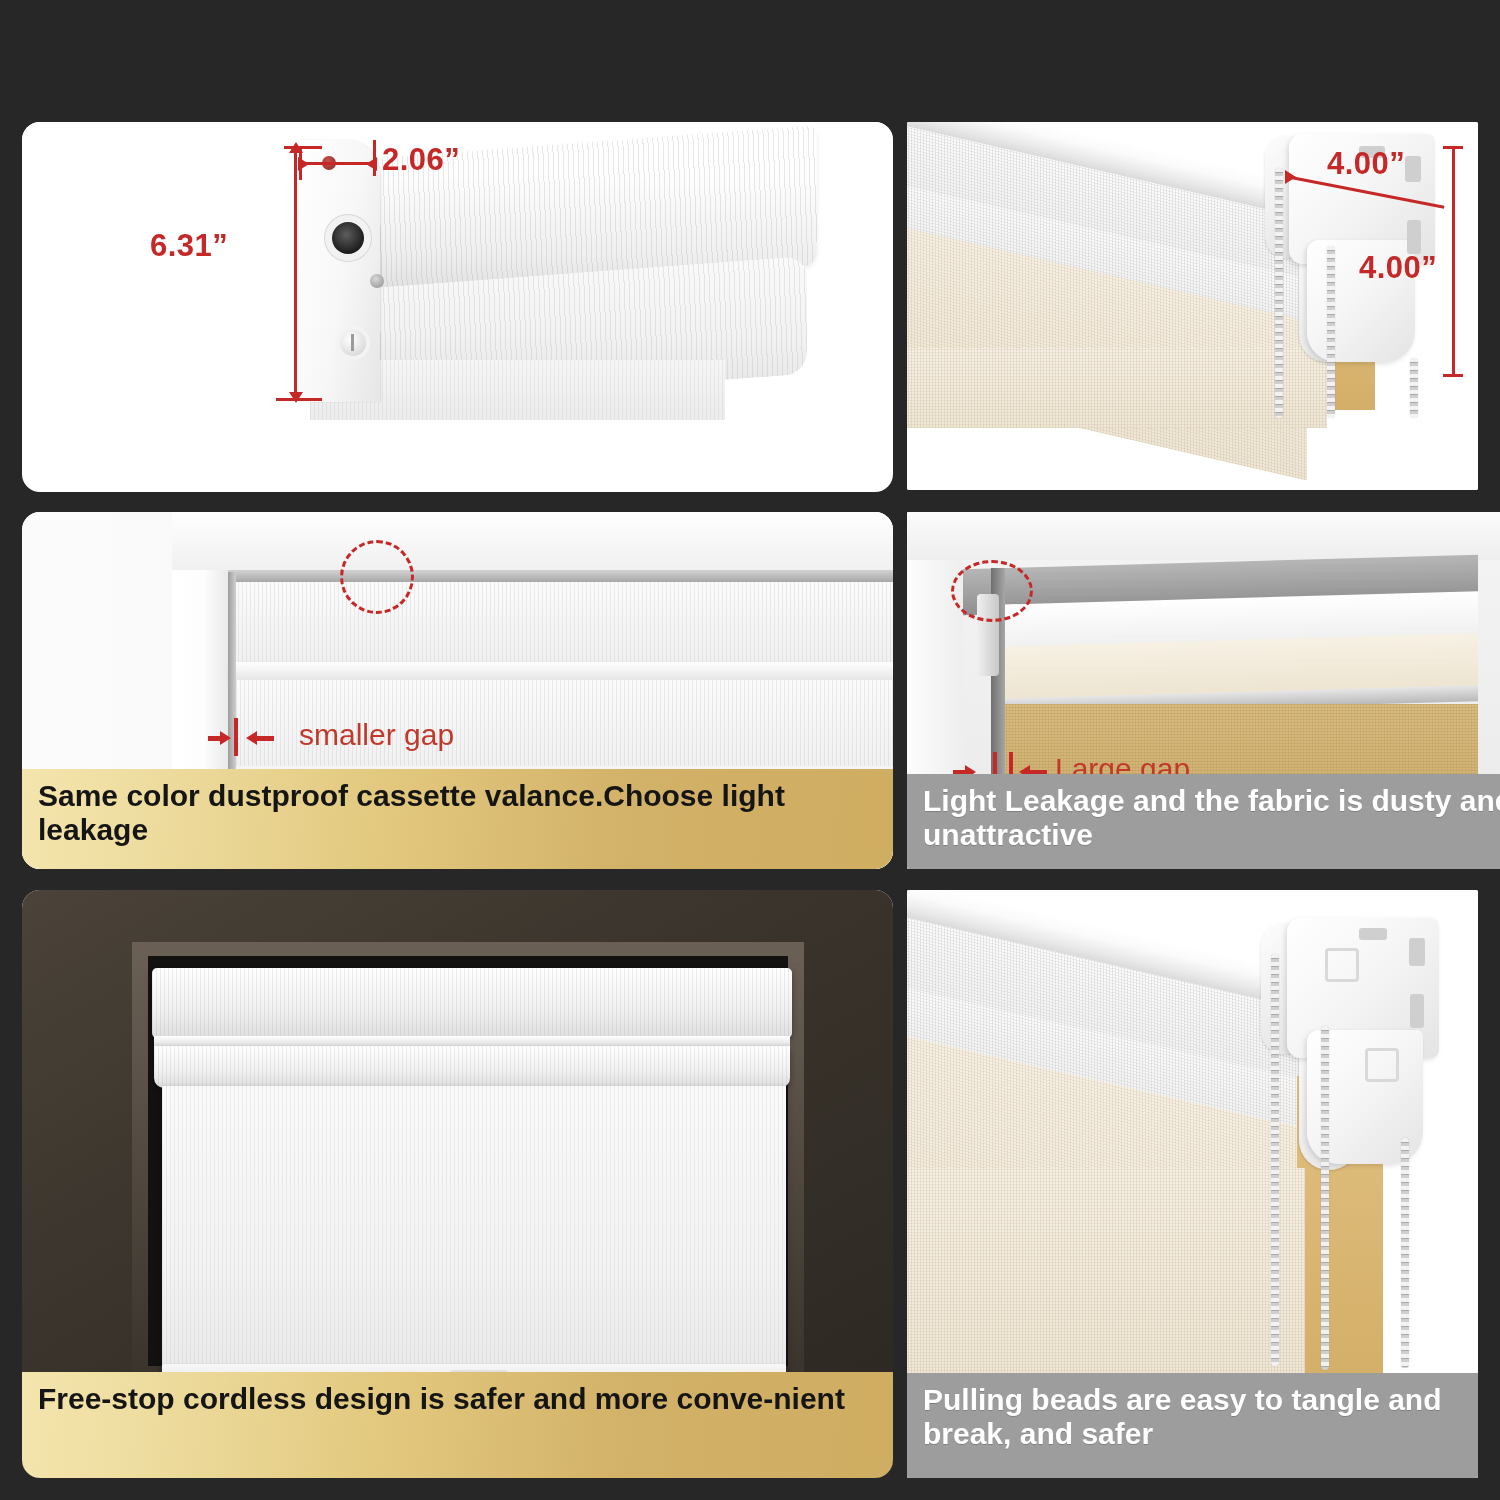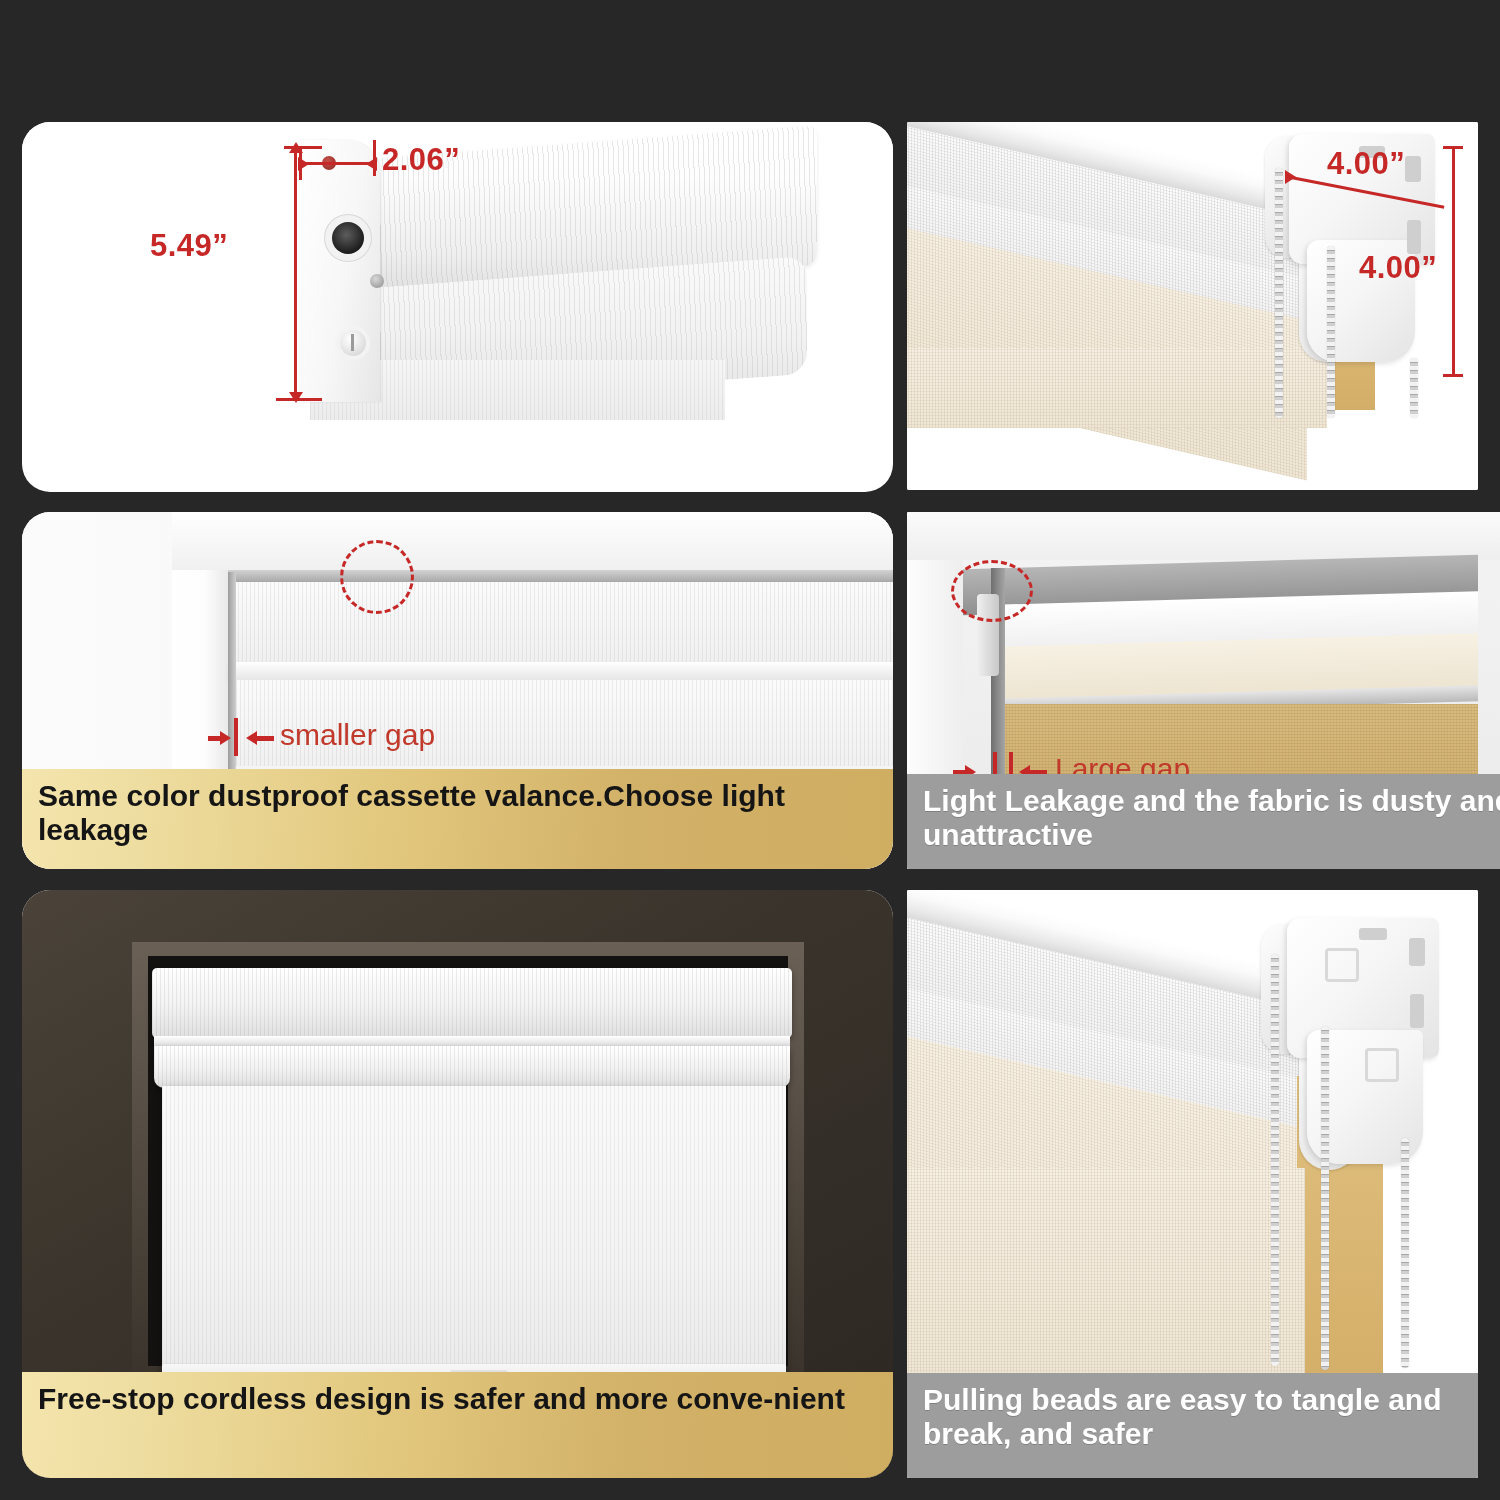--- a/index.html
+++ b/index.html
@@ -17,21 +17,21 @@
     font-size:62px;font-weight:bold;letter-spacing:-1px;
     background:linear-gradient(100deg,#f6e4a6 0%,#f3dc96 28%,#e6c878 58%,#cba martin 0%);
     background:linear-gradient(100deg,#f7e7ae 0%,#f2da92 30%,#e4c474 62%,#c9a24e 100%);
     -webkit-background-clip:text;background-clip:text;color:transparent;
     white-space:nowrap;
     text-shadow:none;
   }
 
   
   .panel{position:absolute;overflow:hidden;background:#fff;}
-  .p-left{border-radius:28px;}
+  .p-left{border-radius:18px;}
   .p-right{border-radius:2px;}
 
   
   #panel1{left:22px;  top:122px;  width:871px; height:370px;}
   #panel2{left:907px; top:122px;  width:571px; height:368px;}
   #panel3{left:22px;  top:512px;  width:871px; height:357px;}
   #panel4{left:907px; top:512px;  width:675px; height:357px;}
   #panel5{left:22px;  top:890px;  width:871px; height:588px;}
   #panel6{left:907px; top:890px;  width:571px; height:588px;}
 
@@ -233,21 +233,21 @@
         <div class="arrow ar-lf" style="left:344px;top:35px;"></div>
         <div class="dimline" style="left:277px;top:24px;width:3px;height:34px;"></div>
         <div class="dimline" style="left:351px;top:18px;width:3px;height:36px;"></div>
         <div class="dimtxt" style="left:360px;top:20px;">2.06”</div>
 
         <div class="dimline" style="left:272px;top:26px;width:3px;height:250px;"></div>
         <div class="arrow ar-up" style="left:267px;top:20px;"></div>
         <div class="arrow ar-dn" style="left:267px;top:270px;"></div>
         <div class="dimline" style="left:262px;top:24px;width:38px;height:3px;"></div>
         <div class="dimline" style="left:254px;top:276px;width:46px;height:3px;"></div>
-        <div class="dimtxt" style="left:128px;top:106px;">5.49”</div>
+        <div class="dimtxt" style="left:128px;top:106px;">6.31”</div>
       </div>
     </div>
   </div>
 
   <div class="panel p-right" id="panel2">
     <div class="photo r-room">
       <div class="r-topfab" style="left:-20px;top:48px;width:420px;height:110px;transform:skewY(13deg);"></div>
       <div class="r-tube" style="left:-10px;top:14px;width:400px;height:34px;transform:skewY(13deg);"></div>
       <div class="r-topfab" style="left:-20px;top:108px;width:420px;height:86px;transform:skewY(13deg);"></div>
       <div class="r-beige" style="left:-20px;top:150px;width:420px;height:160px;transform:skewY(13deg);"></div>
@@ -289,21 +289,21 @@
       <div class="w-shade" style="left:214px;top:254px;width:657px;height:76px;background:linear-gradient(180deg,#f4f4f4,#ececec);"></div>
       <div style="position:absolute;left:206px;top:60px;width:8px;height:270px;background:linear-gradient(90deg,#9d9d9d,#cfcfcf);"></div>
 
       <div class="dashcircle" style="left:318px;top:28px;width:68px;height:68px;"></div>
 
       <div class="arrow ar-rt" style="left:198px;top:219px;"></div>
       <div class="dimline" style="left:186px;top:224px;width:16px;height:5px;"></div>
       <div class="dimline" style="left:212px;top:206px;width:4px;height:38px;"></div>
       <div class="arrow ar-lf" style="left:224px;top:219px;"></div>
       <div class="dimline" style="left:234px;top:224px;width:18px;height:5px;"></div>
-      <div class="gaptxt" style="left:258px;top:206px;">smaller gap</div>
+      <div class="gaptxt" style="left:258px;top:206px;padding-left:19px;">smaller gap</div>
     </div>
     <div class="cap cap-gold">Same color dustproof cassette valance.Choose light leakage</div>
   </div>
 
   <div class="panel p-right" id="panel4">
     <div class="photo">
       <div style="position:absolute;left:0;top:0;width:100%;height:100%;background:linear-gradient(180deg,#f4f4f4,#eaeaea);"></div>
       <div style="position:absolute;left:0;top:0;width:56px;height:100%;background:linear-gradient(90deg,#fdfdfd,#eeeeee);"></div>
       <div style="position:absolute;left:0;top:0;width:100%;height:48px;background:linear-gradient(180deg,#fbfbfb,#eeeeee);"></div>
       <div style="position:absolute;left:56px;top:50px;width:515px;height:46px;background:linear-gradient(180deg,#b6b6b6,#8f8f8f);transform:skewY(-1.6deg);"></div>

